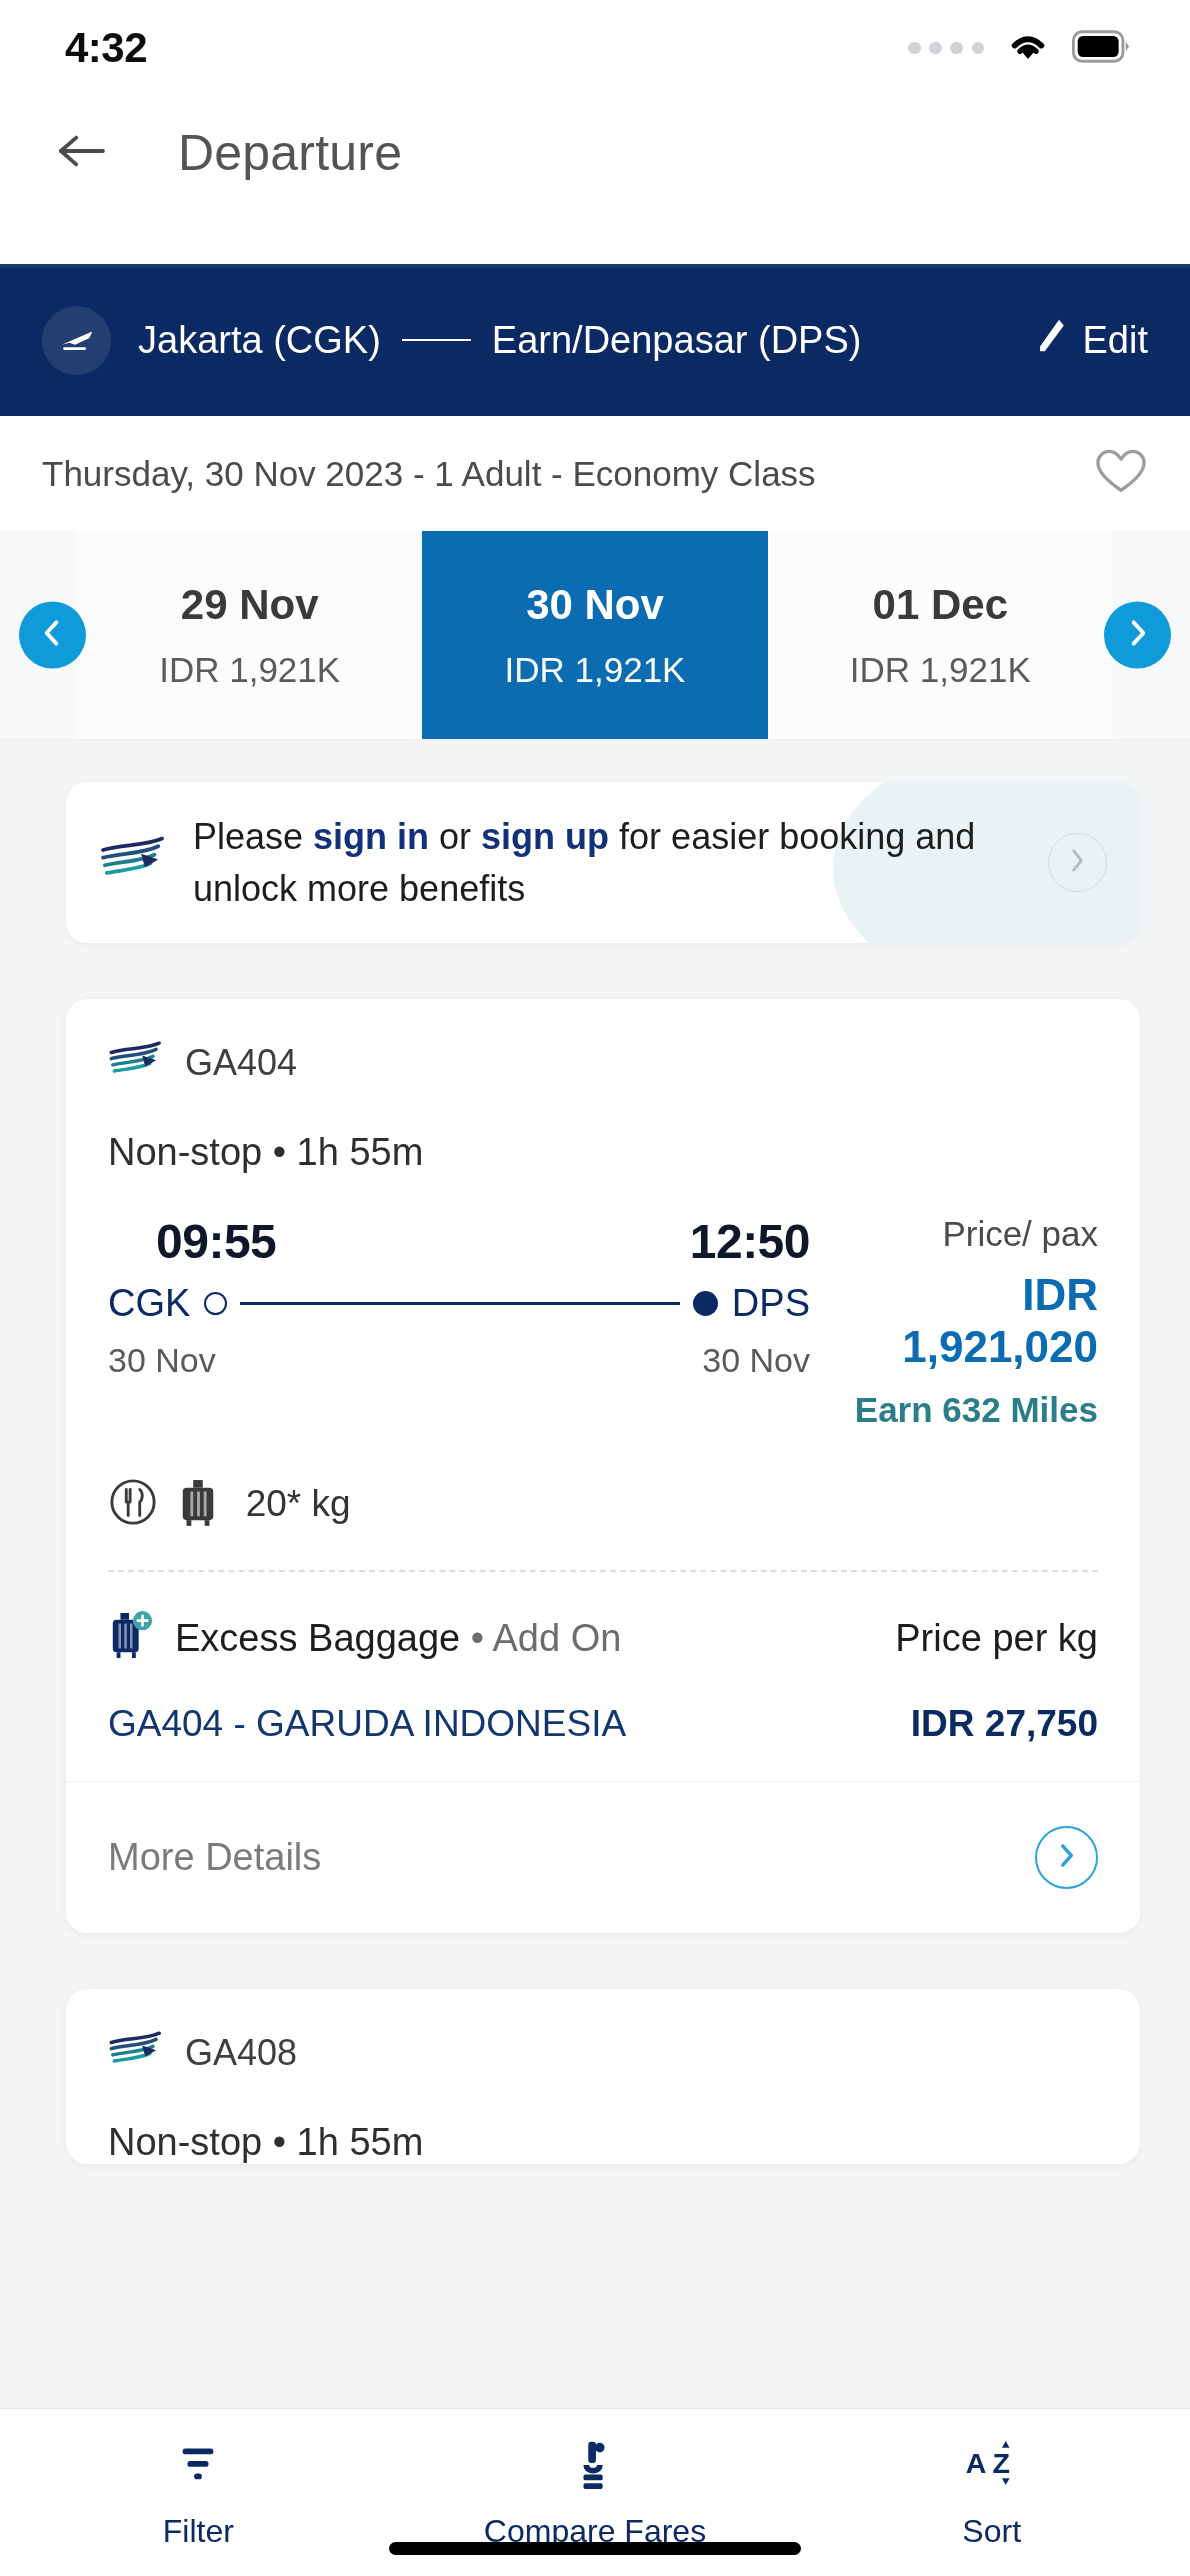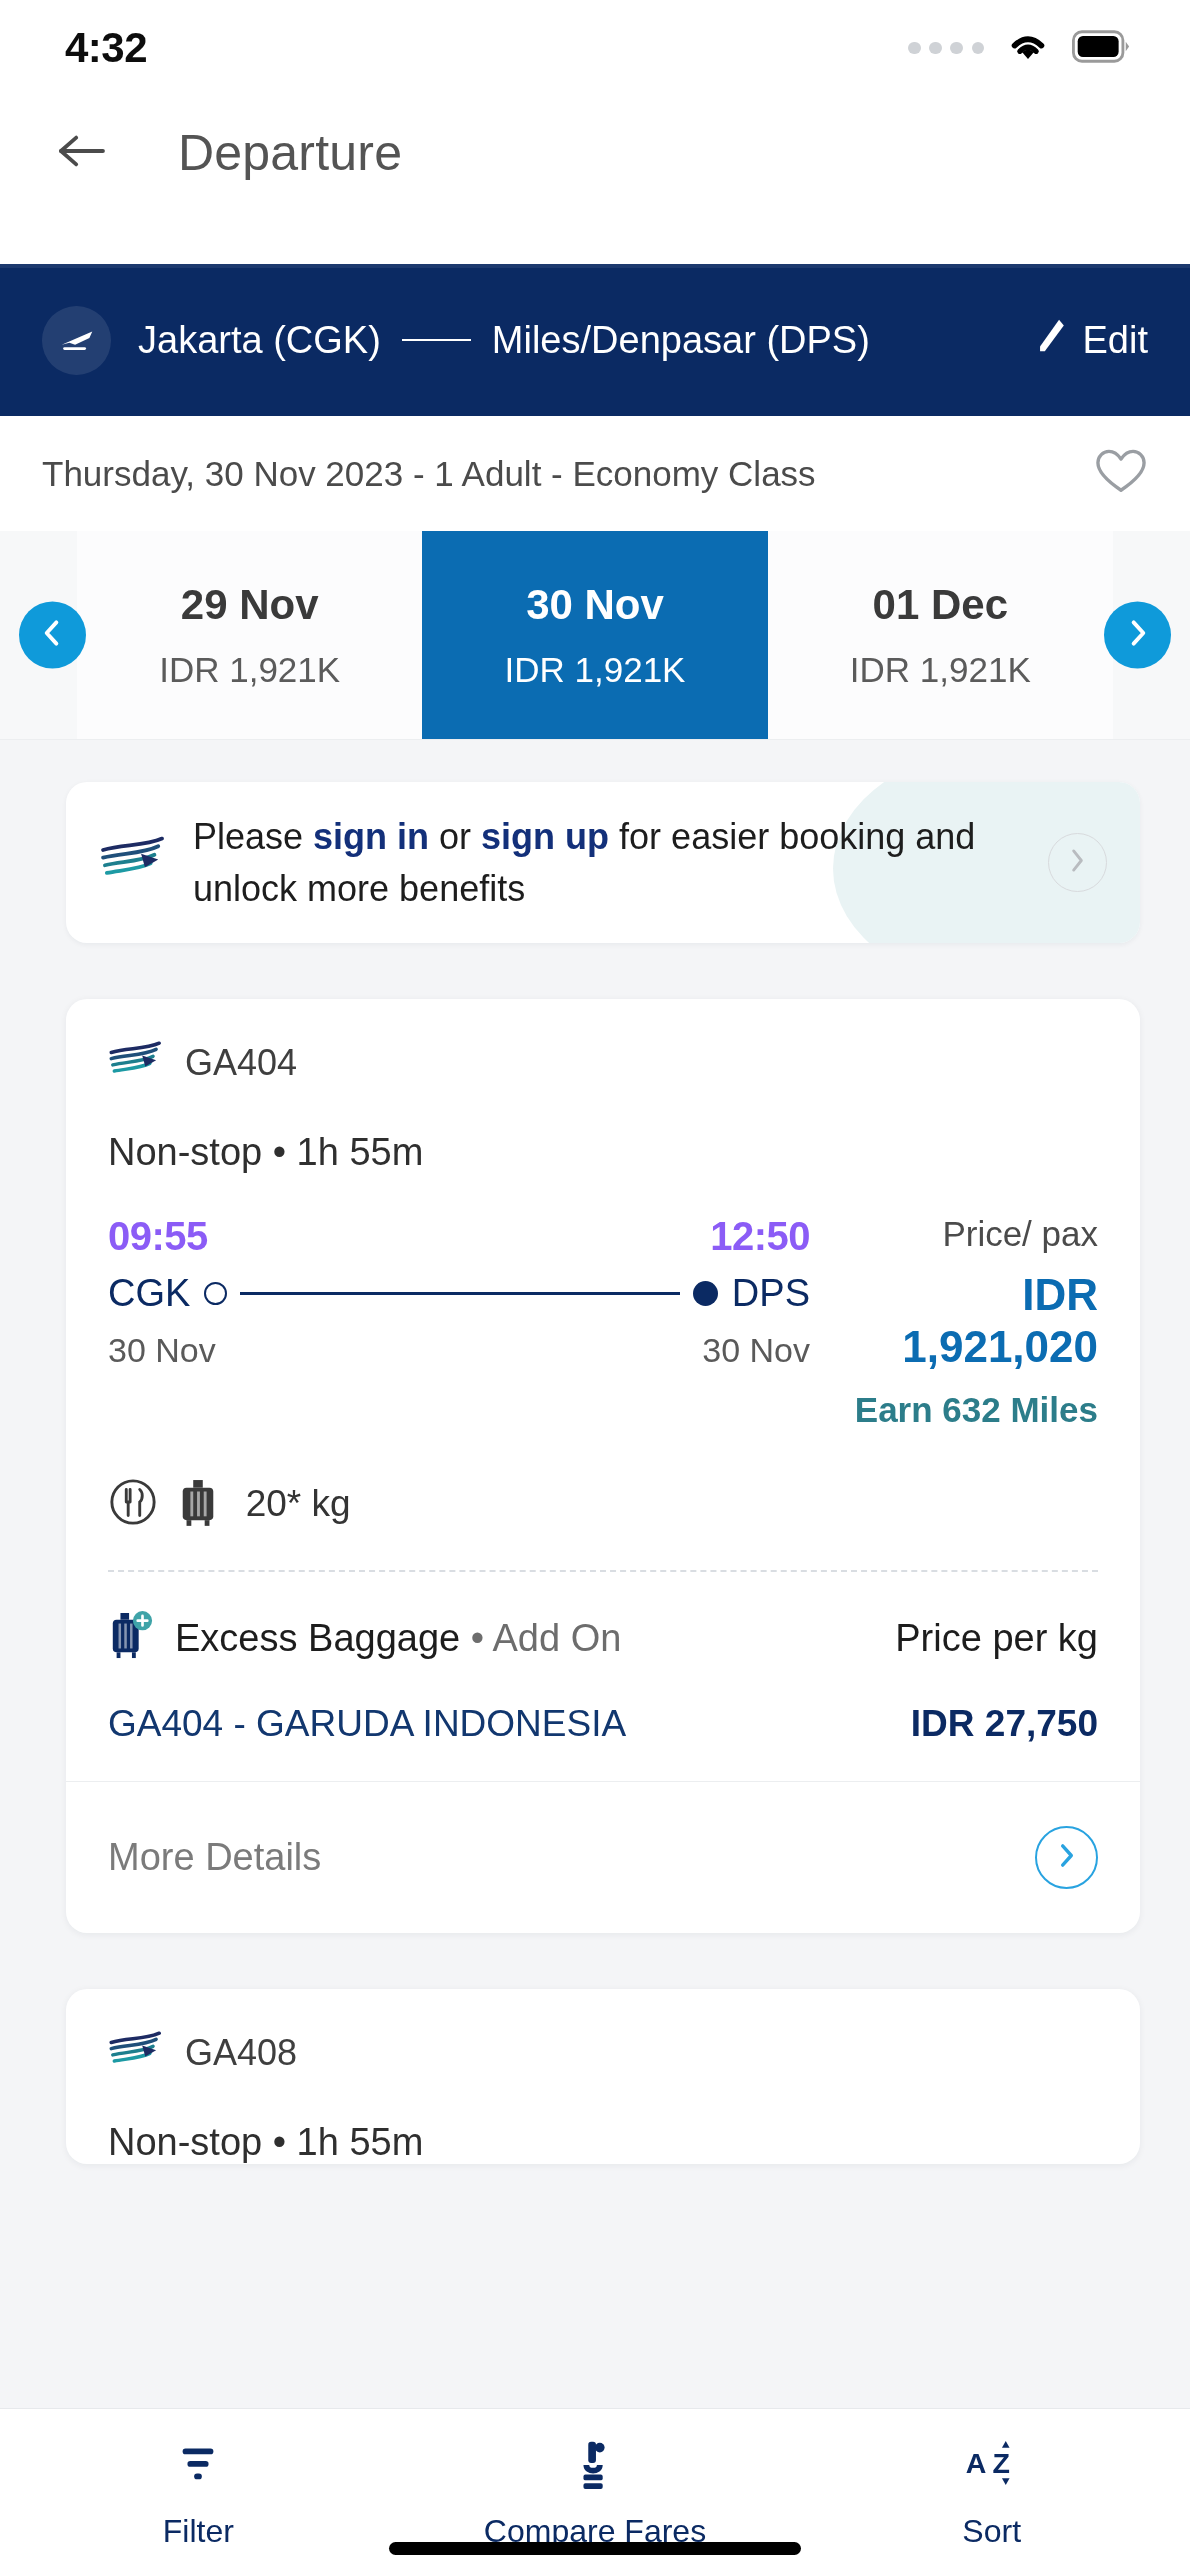--- a/index.html
+++ b/index.html
@@ -122,21 +122,21 @@
     box-shadow:0 1.9px 7.7px rgba(16,30,54,.06);overflow:hidden;
   }
   .card-top{ padding:38px 42px 0 42px; }
   .flight-head{ display:flex;align-items:center;gap:21px; }
   .flight-code{ font-size:36px;color:#3f3f3f; }
   .nonstop{ font-size:38px;color:#2f2f2f;margin-top:42px; }
 
   .route-block{ display:flex;margin-top:40px; }
   .route-left{ flex:1 1 auto;min-width:0; }
   .times{ display:flex;justify-content:space-between;align-items:baseline; }
-  .time{ font-size:40px;font-weight:700;color:#8b5cf6;letter-spacing:-0.5px; }
+  .time{ font-size:48px;font-weight:700;color:#0f172a;letter-spacing:-0.5px;margin-left:48px; }
   .path{ display:flex;align-items:center;margin-top:13.4px; }
   .apt{ font-size:38px;color:#0b2a63; }
   .dot-o{ width:23px;height:23px;border-radius:50%;border:2.9px solid #0b2a63;background:#fff;margin:0 13.4px;flex:0 0 auto; }
   .dot-f{ width:25px;height:25px;border-radius:50%;background:#0b2a63;margin:0 13.4px;flex:0 0 auto; }
   .line{ flex:1 1 auto;height:2.9px;background:#0b2a63; }
   .dates2{ display:flex;justify-content:space-between;margin-top:15.3px; }
   .d2{ font-size:34px;color:#5a5a5a; }
 
   .price-col{ flex:0 0 288px;text-align:right;padding-left:21px; }
   .ppax{ font-size:35px;color:#4b4b4b; }
@@ -225,21 +225,21 @@
 <div class="routebar">
   <div class="plane-circle">
     <svg width="42" height="42" viewBox="0 0 44 44">
       <path d="M6 27 L38 13 L35 20 L20 27 L14 25 Z" fill="#fff"></path>
       <path d="M9 31 L30 31" stroke="#fff" stroke-width="3" stroke-linecap="round"></path>
     </svg>
   </div>
   <div class="route-text">
     <span>Jakarta (CGK)</span>
     <span class="route-dash"></span>
-    <span>Miles/Denpasar (DPS)</span>
+    <span>Earn/Denpasar (DPS)</span>
   </div>
   <div class="edit-btn">
     <span>
       <svg width="33" height="38" viewBox="0 0 34 40">
         <path d="M26 3 L31 9 L11 36 L6 36 L6 31 Z" fill="#fff"></path>
       </svg>
     </span>
     <span>Edit</span>
   </div>
 </div>

